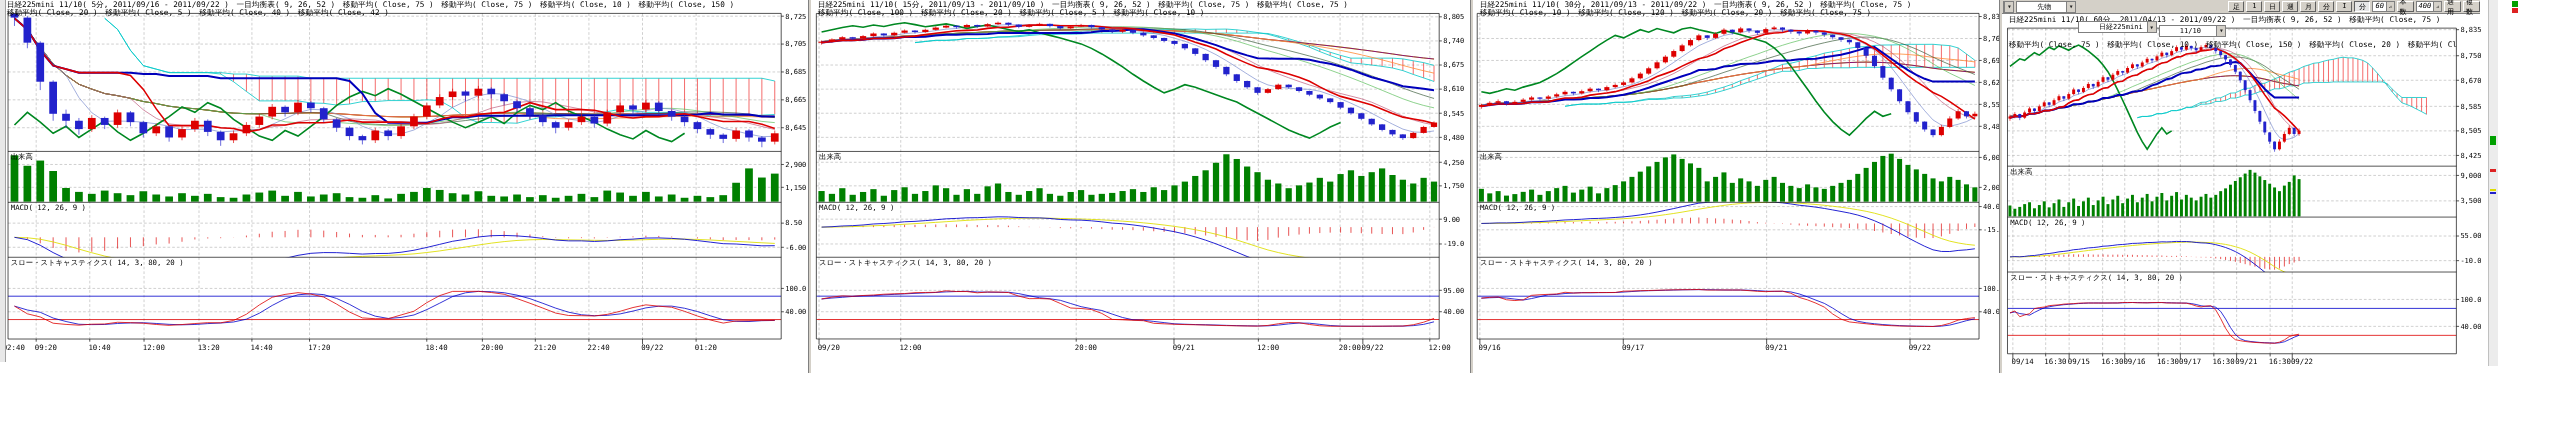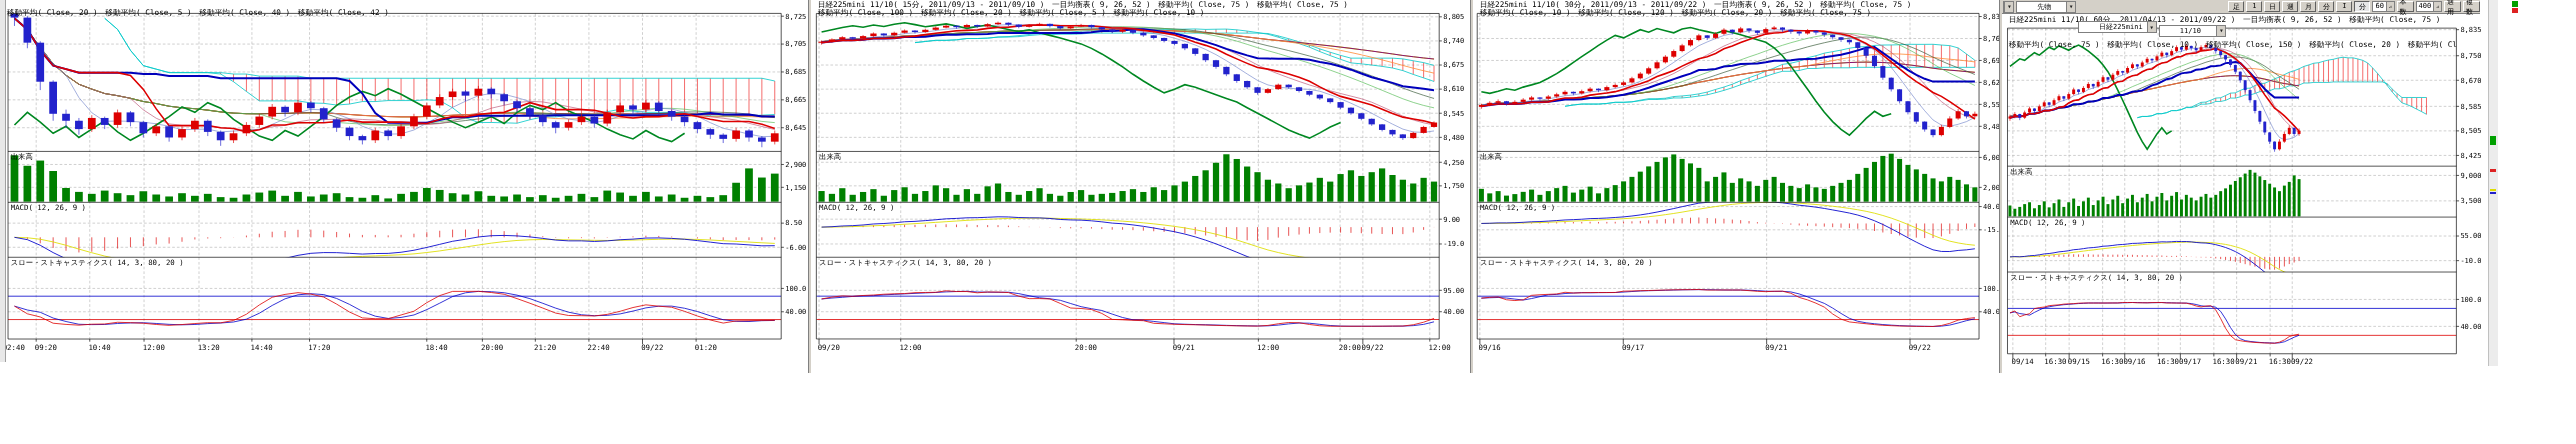--- a/index.html
+++ b/index.html
@@ -20,21 +20,21 @@
            display:flex;align-items:center;gap:2px;padding-left:1.3px;box-sizing:border-box;z-index:6;font-size:7px;}
   .combo{background:#fff;border:0.7px solid #7f7f7f;height:10px;display:flex;align-items:center;padding-left:20px;color:#000;}
   .combo .arr{margin-left:auto;background:#d4d0c8;border-left:0.7px solid #808080;font-size:4.7px;width:8px;height:100%;
               display:flex;align-items:center;justify-content:center;color:#222;}
   .combo.stub{width:9.4px;padding-left:0;}
   .tbtn{background:#d4d0c8;border-top:0.7px solid #fff;border-left:0.7px solid #fff;border-right:0.7px solid #606060;
         border-bottom:0.7px solid #606060;height:9.4px;min-width:10px;padding:0 2px;display:flex;align-items:center;
         justify-content:center;color:#000;}
   .tbtn.pressed{border-top:0.7px solid #606060;border-left:0.7px solid #606060;border-right:0.7px solid #fff;
         border-bottom:0.7px solid #fff;background:#e6e6e6;}
-  .spin{background:#fff;border:0.7px solid #7f7f7f;height:9.4px;display:flex;align-items:center;padding-left:2px;color:#000;}
+  .spin{background:#fff;border:0.7px solid #7f7f7f;height:9.4px;display:flex;align-items:center;padding-left:2px;color:#000;font-style:italic;}
   .spin .sarr{margin-left:2px;background:#d4d0c8;border-left:0.7px solid #808080;font-size:4px;width:6.7px;height:100%;
               display:flex;align-items:center;justify-content:center;}
   .stat{position:absolute;width:6px;height:5.4px;}
 </style>
 </head>
 <body>
 
 <div id="screen">
 
   <div class="panel" id="panel0" style="left:0;width:808px;">
@@ -463,20 +463,21 @@
           <line x1="1039" y1="506" x2="1039" y2="510" stroke="#000000" stroke-width="1"></line>
           <text x="1037" y="522" font-size="11" fill="#000" text-anchor="start" font-family="&quot;DejaVu Sans Mono&quot;,&quot;DejaVu Sans&quot;,monospace">01:20</text>
         </g>
         <g>
           <text x="16" y="238" font-size="11" fill="#000" text-anchor="start" font-family="&quot;DejaVu Sans Mono&quot;,&quot;DejaVu Sans&quot;,monospace">出来高</text>
           <text x="16" y="314" font-size="11" fill="#000" text-anchor="start" font-family="&quot;DejaVu Sans Mono&quot;,&quot;DejaVu Sans&quot;,monospace">MACD( 12, 26, 9 )</text>
           <text x="16" y="396" font-size="11" fill="#000" text-anchor="start" font-family="&quot;DejaVu Sans Mono&quot;,&quot;DejaVu Sans&quot;,monospace">スロー・ストキャスティクス( 14, 3, 80, 20 )</text>
         </g>
       </svg>
     <div class="left-strip"></div>
+    <div class="hdr l1">日経225mini 11/10( 5分, 2011/09/16 - 2011/09/22 )　一目均衡表( 9, 26, 52 )　移動平均( Close, 75 )　移動平均( Close, 75 )　移動平均( Close, 10 )　移動平均( Close, 150 )</div>
     <div class="hdr l2">移動平均( Close, 20 )　移動平均( Close, 5 )　移動平均( Close, 40 )　移動平均( Close, 42 )</div>
   </div>
   <div class="vsep" style="left:808px;"></div>
 
   <div class="panel" id="panel1" style="left:811px;width:659px;">
     <svg id="svg1" width="659" height="402" viewBox="0 0 984 600">
         <defs>
           <clipPath id="clip1price">
             <rect x="8" y="20" width="930" height="206"></rect>
           </clipPath>

